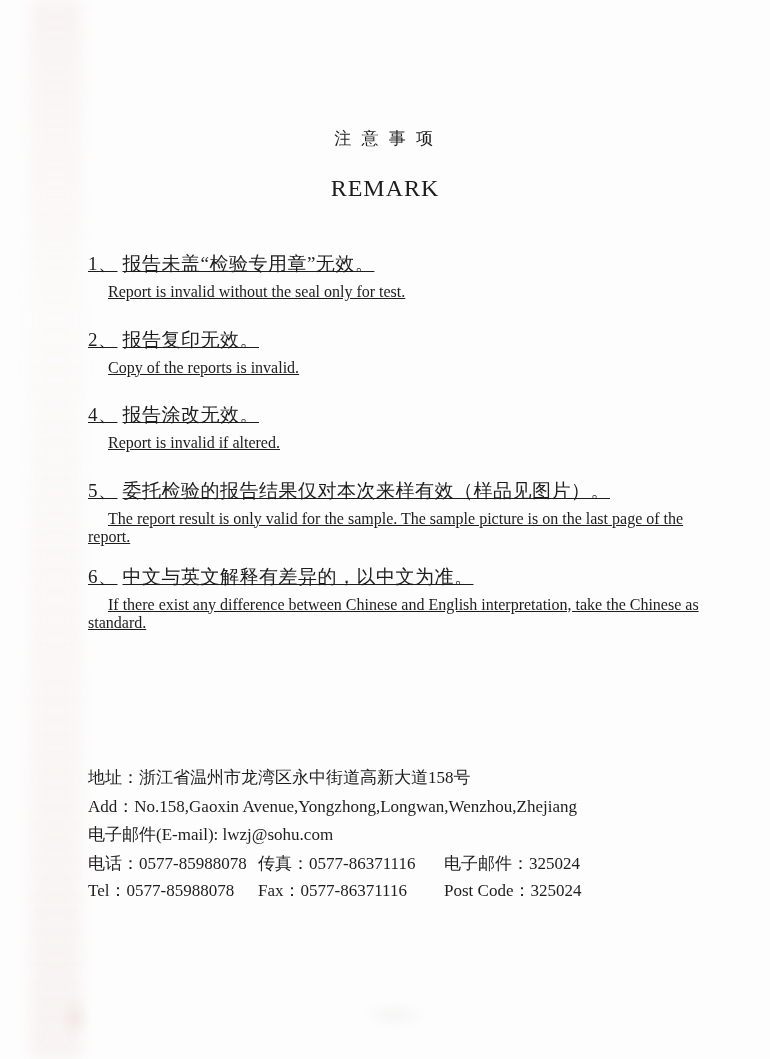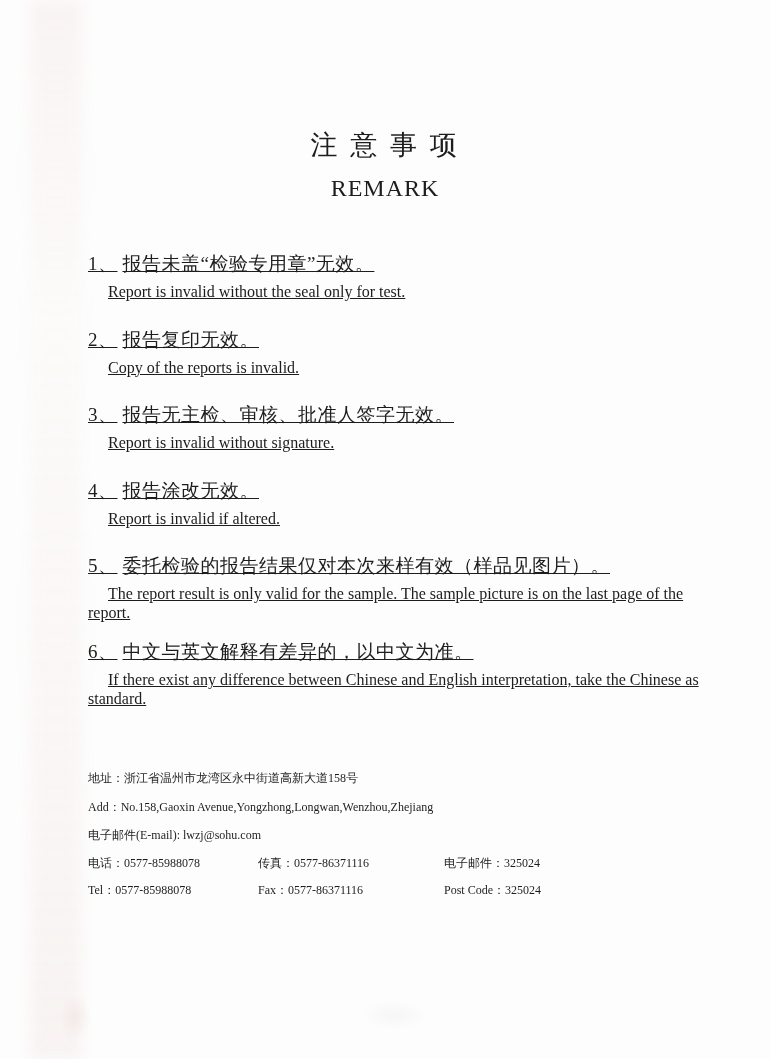--- a/index.html
+++ b/index.html
@@ -49,21 +49,21 @@
     background: radial-gradient(closest-side, rgba(225,218,216,0.20), rgba(225,218,216,0) 75%);
     pointer-events: none;
   }
 
   .title-cn {
     position: absolute;
     top: 127px;
     left: 0;
     right: 0;
     text-align: center;
-    font-size: 27px;
+    font-size: 17px;
     letter-spacing: 3px;
     font-weight: 500;
     white-space: pre;
   }
   .title-en {
     position: absolute;
     top: 175px;
     left: 0;
     right: 0;
     text-align: center;
@@ -97,21 +97,21 @@
     font-size: 16px;
     line-height: 18.5px;
     text-indent: 20px;
   }
 
   .contact {
     position: absolute;
     top: 764px;
     left: 88px;
     width: 622px;
-    font-size: 12px;
+    font-size: 17px;
   }
   .contact .c-line {
     line-height: 28.5px;
     white-space: nowrap;
   }
   .contact-grid {
     display: grid;
     grid-template-columns: 156px 172px auto;
     column-gap: 14px;
     line-height: 27.5px;
@@ -134,24 +134,20 @@
     <div class="item">
       <div class="cn-line"><span class="num">1、</span><span>报告未盖“检验专用章”无效。</span></div>
       <p class="en-line">Report is invalid without the seal only for test.</p>
     </div>
 
     <div class="item">
       <div class="cn-line"><span class="num">2、</span><span>报告复印无效。</span></div>
       <p class="en-line">Copy of the reports is invalid.</p>
     </div>
 
-    <div class="item">
-      <div class="cn-line"><span class="num">3、</span><span>报告无主检、审核、批准人签字无效。</span></div>
-      <p class="en-line">Report is invalid without signature.</p>
-    </div>
 
     <div class="item">
       <div class="cn-line"><span class="num">4、</span><span>报告涂改无效。</span></div>
       <p class="en-line">Report is invalid if altered.</p>
     </div>
 
     <div class="item tight">
       <div class="cn-line"><span class="num">5、</span><span>委托检验的报告结果仅对本次来样有效（样品见图片）。</span></div>
       <p class="en-line">The report result is only valid for the sample. The sample picture is on the last page of the report.</p>
     </div>

